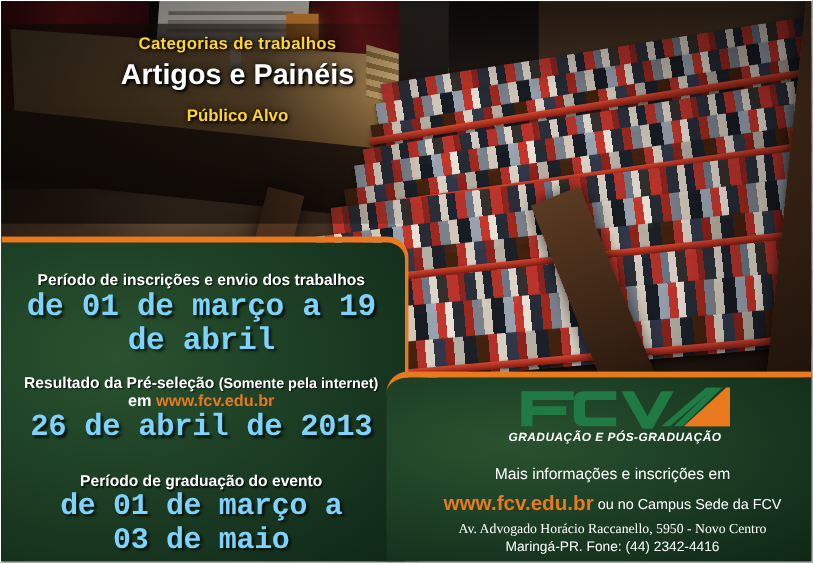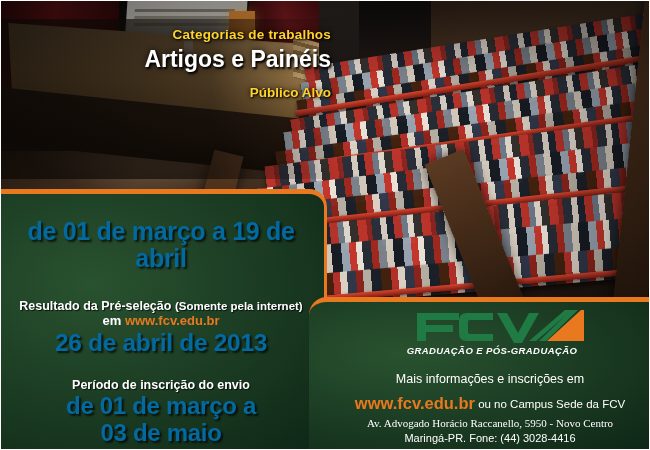--- a/index.html
+++ b/index.html
@@ -165,22 +165,23 @@
     box-sizing:border-box;
   }
   
   .panel-joint{
     position:absolute;left:300px;top:306px;width:34px;height:144px;
     background:radial-gradient(ellipse at 20% 30%,#24492a,#132e1b);
   }
 
   
   .hdr{
-    position:absolute;left:0;top:26px;width:330px;text-align:right;
+    position:absolute;left:0;top:26px;width:330px;text-align:center;
     z-index:6;
+    padding-left:24px;
   }
   .hdr .kicker{
     font-size:13.5px;font-weight:bold;color:#ffd42a;
     letter-spacing:.2px;line-height:1.25;
     text-shadow:1px 1px 2px rgba(0,0,0,.95),0 0 5px rgba(0,0,0,.9);
   }
   .hdr .big{
     font-size:23px;font-weight:bold;color:#ffffff;
     line-height:1.2;margin-top:2px;
     text-shadow:1.5px 1.5px 2px rgba(0,0,0,.95),0 0 6px rgba(0,0,0,.85);
@@ -194,23 +195,24 @@
     line-height:1.32;margin-top:2px;
     text-shadow:1.5px 1.5px 2px rgba(0,0,0,.95),0 0 6px rgba(0,0,0,.85);
   }
 
   .block{position:absolute;text-align:center;width:316px;left:2px;z-index:7;}
   .lbl{
     font-size:12.5px;font-weight:bold;color:#ffffff;
     text-shadow:1px 1px 1px rgba(0,0,0,.75);
   }
   .date{
-    font-size:25px;font-weight:bold;color:#0369a1;letter-spacing:-.3px;
+    font-size:25px;font-weight:bold;color:#7dd3fc;letter-spacing:-.3px;
     line-height:1.08;margin-top:1px;
     text-shadow:2px 2px 2px rgba(0,0,0,.72);
+    font-family:Liberation Mono, monospace;
   }
   .sub-note{font-size:11.5px;font-weight:bold;color:#ffffff;}
   .urlsm{color:#e8791f;font-weight:bold;}
   .em{font-size:13px;font-weight:bold;color:#ffffff;}
 
   #block-inscricoes{top:216px;}
   #block-resultado{top:298px;}
   #block-evento{top:377px;}
   #block-resultado .date{font-size:24.5px;margin-top:2px;}
   #block-evento .date{font-size:24px;}
@@ -284,37 +286,38 @@
     <div class="kicker">Categorias de trabalhos</div>
     <div class="big">Artigos e Painéis</div>
     <div class="kicker2">Público Alvo</div>
   </div>
 
   <div class="panel-joint"></div>
   <div class="panel panel-left"></div>
   <div class="panel panel-right"></div>
 
   <div class="block" id="block-inscricoes">
+    <div class="lbl">Período de inscrições e envio dos trabalhos</div>
     <div class="date">de 01 de março a 19 de abril</div>
   </div>
 
   <div class="block" id="block-resultado">
     <div class="lbl">
       <span>Resultado da Pré-seleção</span>
       <span class="sub-note">(Somente pela internet)</span>
     </div>
     <div class="em">
       <span>em</span>
       <span class="urlsm">www.fcv.edu.br</span>
     </div>
     <div class="date">26 de abril de 2013</div>
   </div>
 
   <div class="block" id="block-evento">
-    <div class="lbl">Período de inscrição do envio</div>
+    <div class="lbl">Período de graduação do evento</div>
     <div class="date">de 01 de março a</div>
     <div class="date">03 de maio</div>
   </div>
 
   <div class="logo">
     <svg width="190" height="40" viewBox="0 0 190 40">
 
       <path d="M20 6 H62 V13 H29 V18 H56 V25 H29 V34 H20 Z" fill="#1f7a44"></path>
 
       <path d="M96 6 H70 q-8 0 -8 8 v12 q0 8 8 8 h26 v-7 H73 q-2 0 -2 -2 v-10 q0 -2 2 -2 h23 Z" fill="#1f7a44"></path>
@@ -329,16 +332,16 @@
     </svg>
     <div class="tag">GRADUAÇÃO E PÓS-GRADUAÇÃO</div>
   </div>
 
   <div class="contact">
     <div class="c1">Mais informações e inscrições em</div>
     <div class="c2">
       <span class="url">www.fcv.edu.br</span><span> ou no Campus Sede da FCV</span>
     </div>
     <div class="c3">Av. Advogado Horácio Raccanello, 5950 - Novo Centro</div>
-    <div class="c4">Maringá-PR.  Fone: (44) 3028-4416</div>
+    <div class="c4">Maringá-PR.  Fone: (44) 2342-4416</div>
   </div>
 
 </div>
 
 </body></html>

